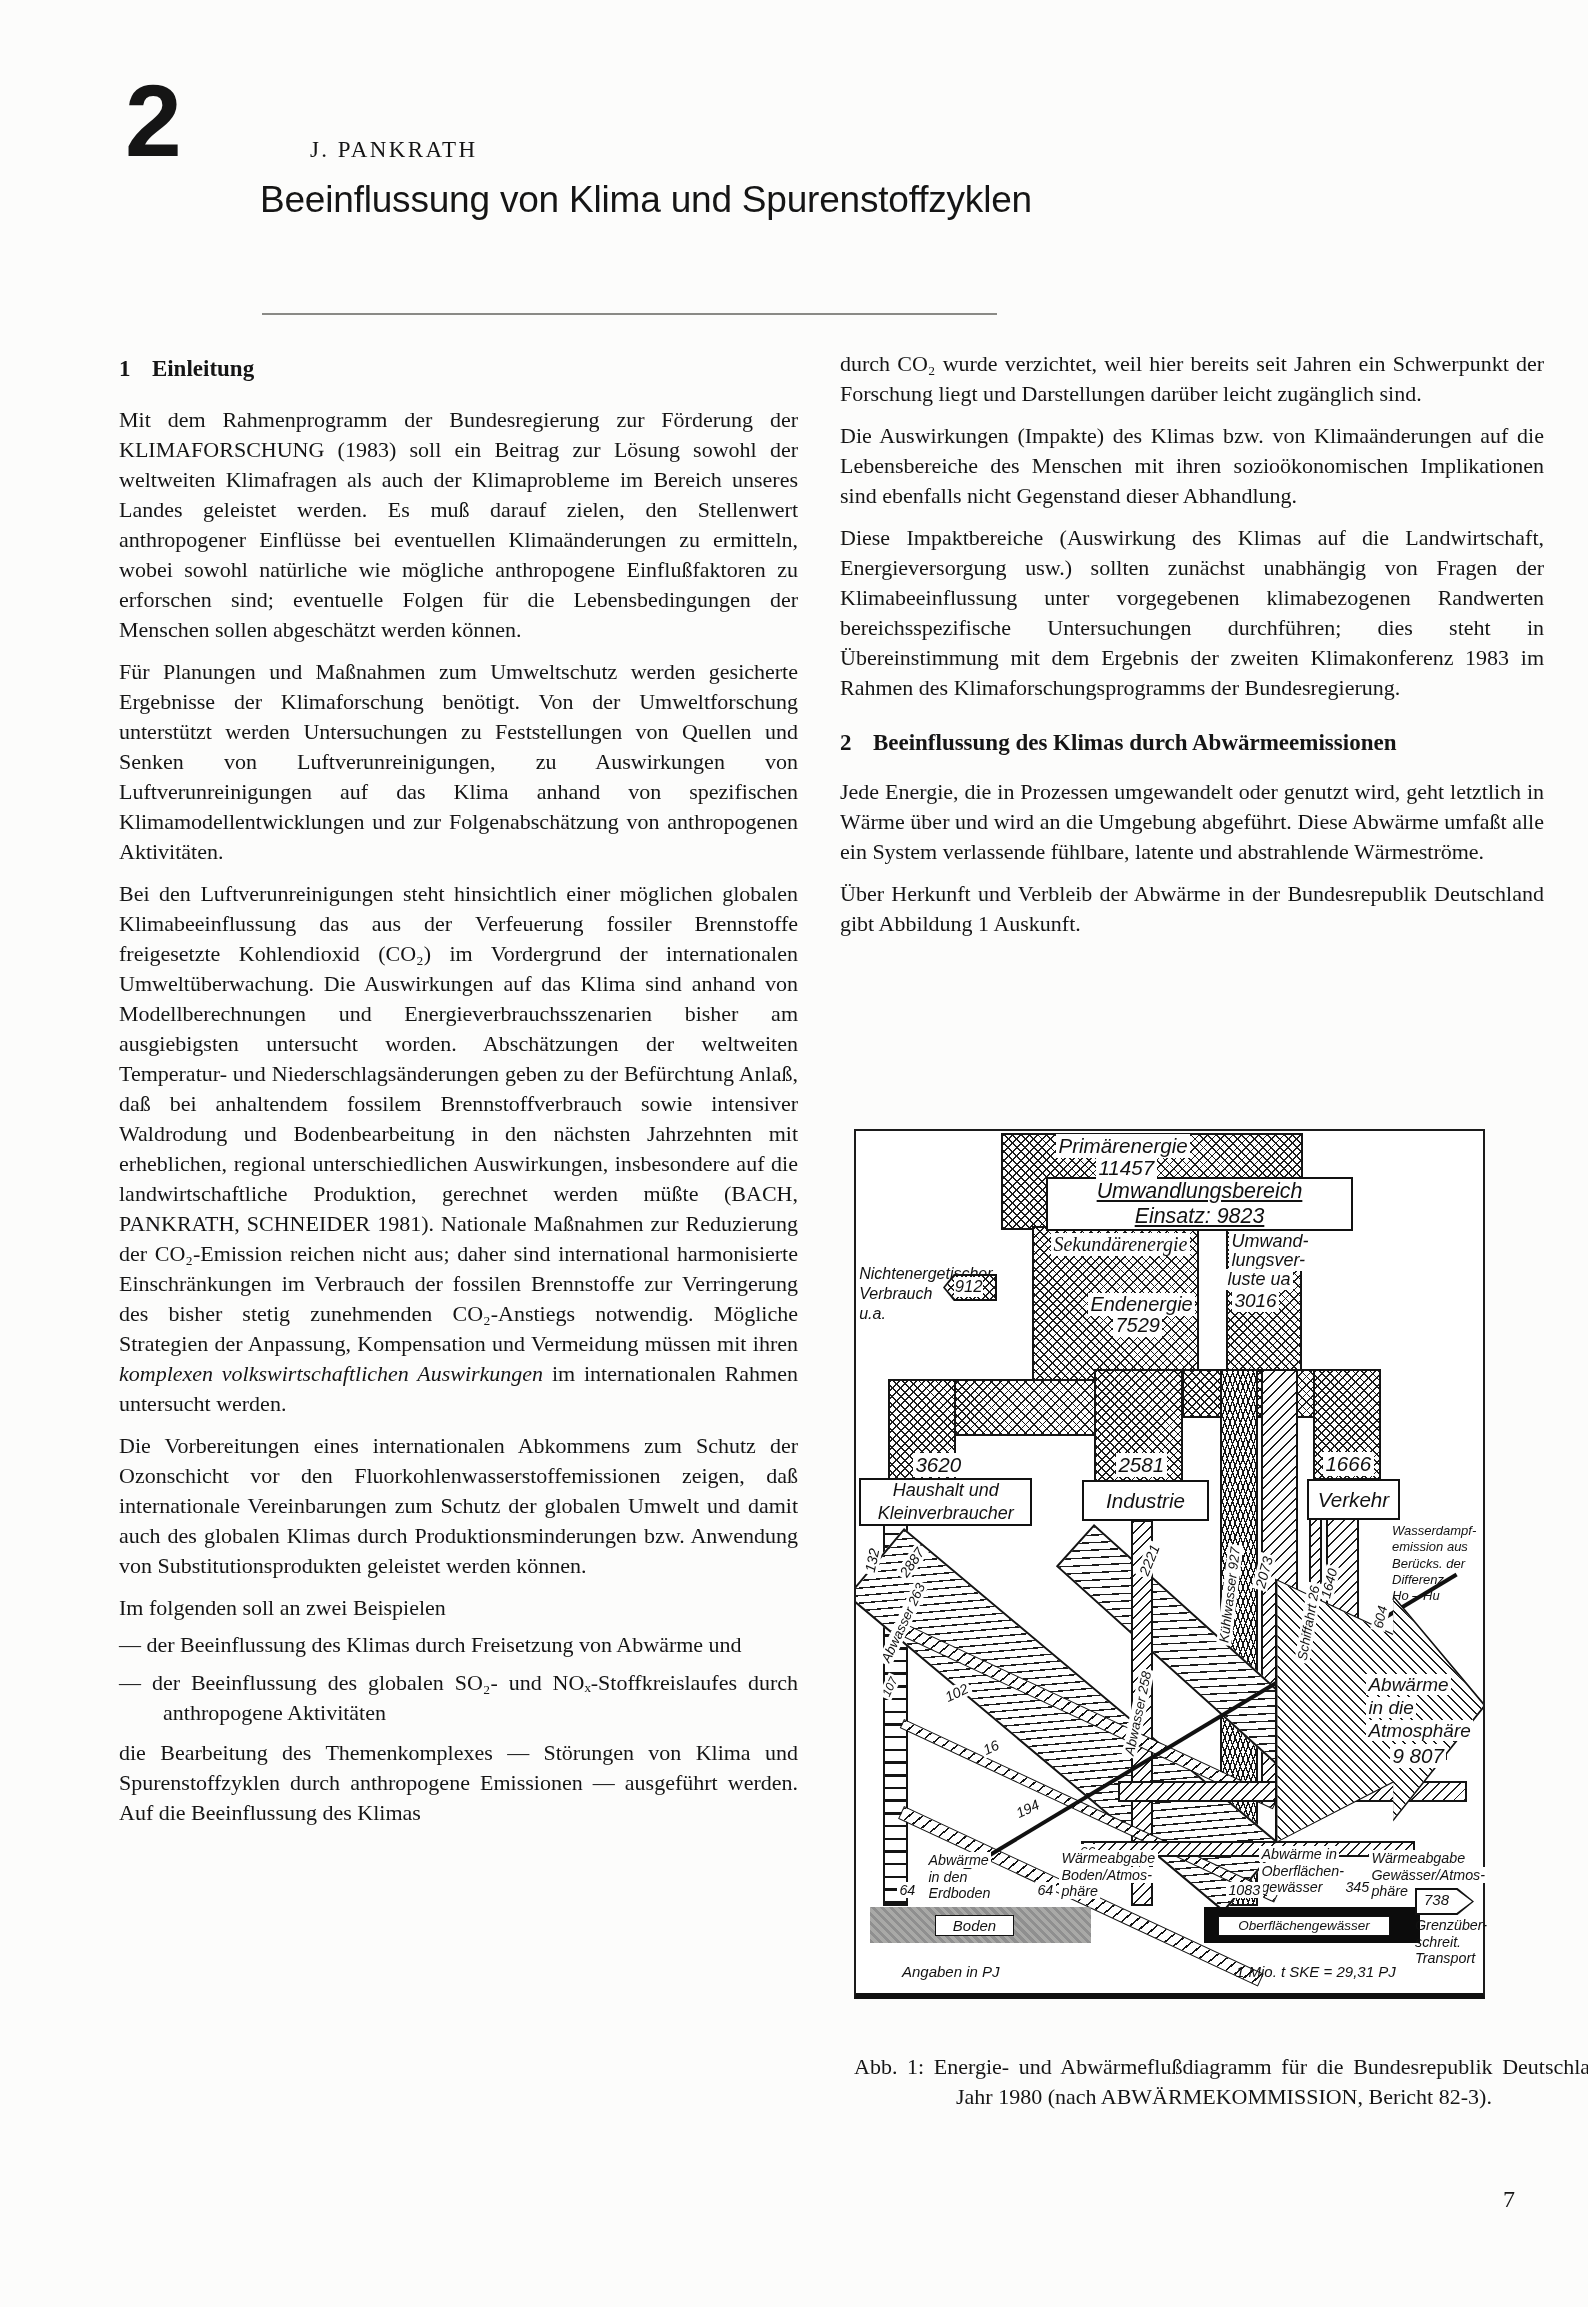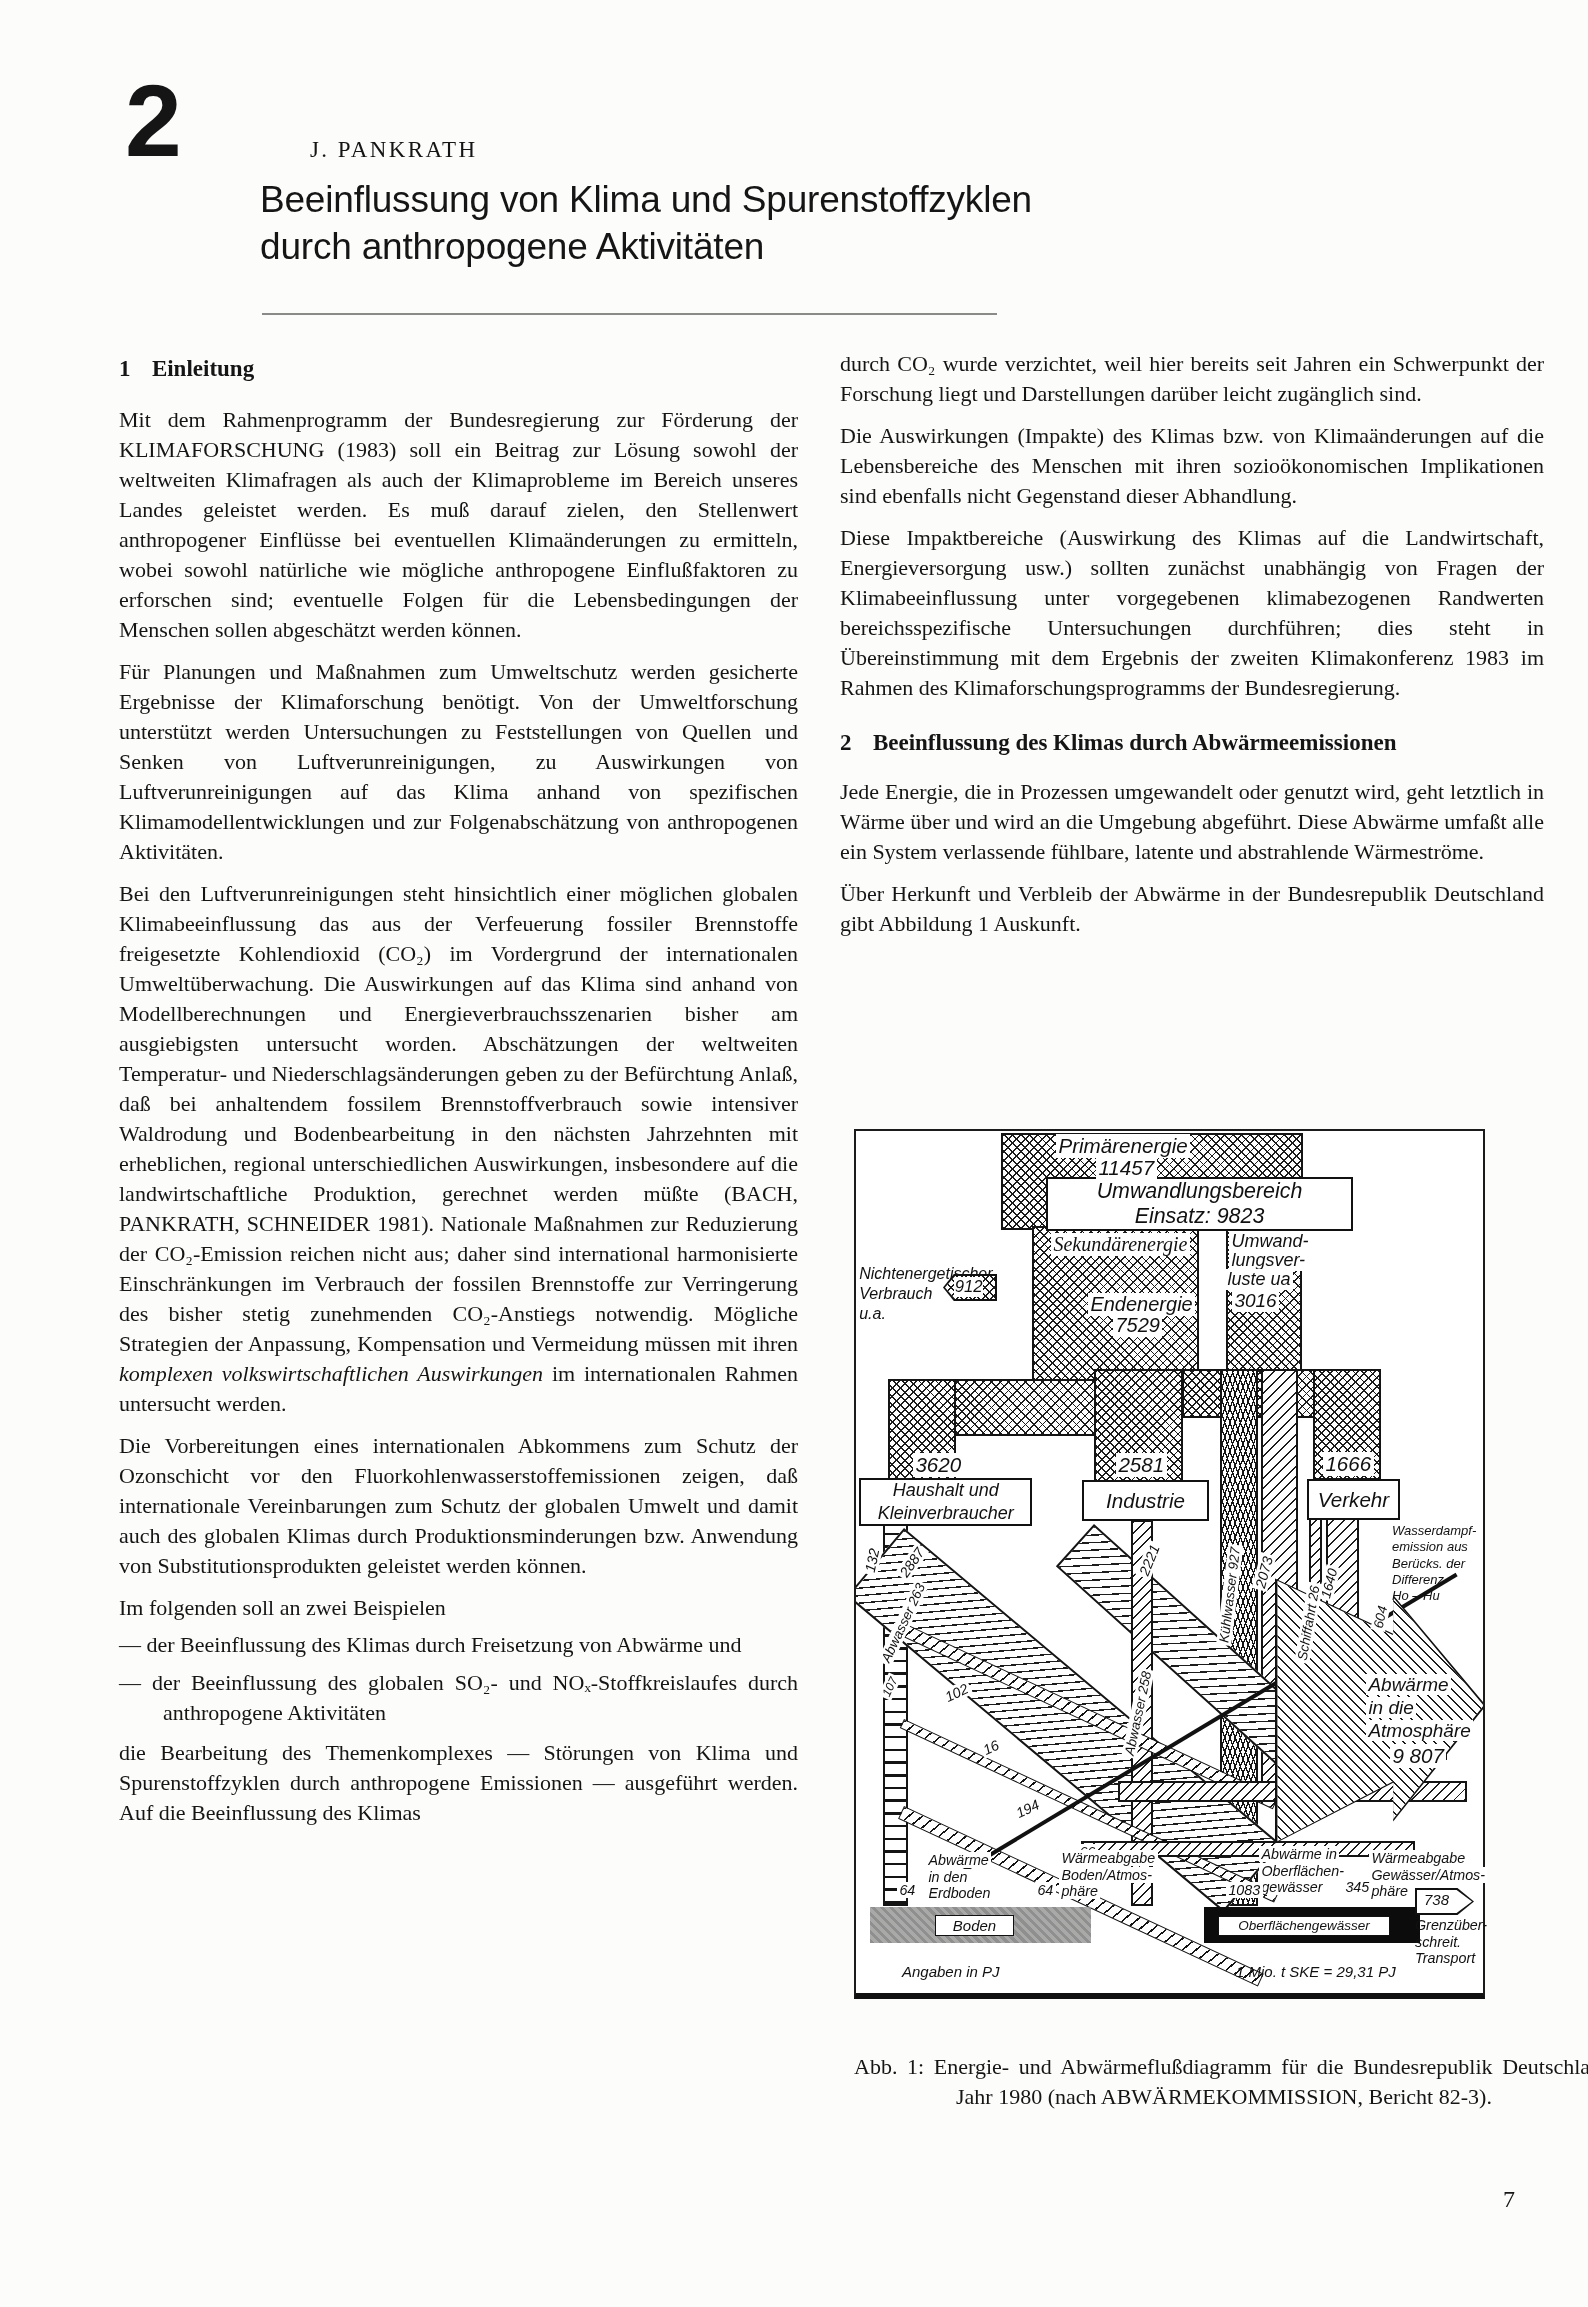--- a/index.html
+++ b/index.html
@@ -61,21 +61,20 @@
 </style>
 </head>
 <body>
 
 <div class="page">
 
   <div class="chapnum">2</div>
   <div class="author">J. PANKRATH</div>
   <div class="title">
     <span>Beeinflussung von Klima und Spurenstoffzyklen</span><br>
-    <span>durch anthropogene Aktivitäten</span>
   </div>
   <div class="trule"></div>
 
   <div class="col col-l">
     <h2 class="sh"><span class="n">1</span><span>Einleitung</span></h2>
     <p>Mit dem Rahmenprogramm der Bundesregierung zur Förderung der KLIMAFORSCHUNG (1983) soll ein Beitrag zur Lösung sowohl der weltweiten Klimafragen als auch der Klimaprobleme im Bereich unseres Landes geleistet werden. Es muß darauf zielen, den Stellenwert anthropogener Einflüsse bei eventuellen Klimaänderungen zu ermitteln, wobei sowohl natürliche wie mögliche anthropogene Einflußfaktoren zu erforschen sind; eventuelle Folgen für die Lebensbedingungen der Menschen sollen abgeschätzt werden können.</p>
     <p>Für Planungen und Maßnahmen zum Umweltschutz werden gesicherte Ergebnisse der Klimaforschung benötigt. Von der Umweltforschung unterstützt werden Untersuchungen zu Feststellungen von Quellen und Senken von Luftverunreinigungen, zu Auswirkungen von Luftverunreinigungen auf das Klima anhand von spezifischen Klimamodellentwicklungen und zur Folgenabschätzung von anthropogenen Aktivitäten.</p>
     <p><span>Bei den Luftverunreinigungen steht hinsichtlich einer möglichen globalen Klimabeeinflussung das aus der Verfeuerung fossiler Brennstoffe freigesetzte Kohlendioxid (CO₂) im Vordergrund der internationalen Umweltüberwachung. Die Auswirkungen auf das Klima sind anhand von Modellberechnungen und Energieverbrauchsszenarien bisher am ausgiebigsten untersucht worden. Abschätzungen der weltweiten Temperatur- und Niederschlagsänderungen geben zu der Befürchtung Anlaß, daß bei anhaltendem fossilem Brennstoffverbrauch sowie intensiver Waldrodung und Bodenbearbeitung in den nächsten Jahrzehnten mit erheblichen, regional unterschiedlichen Auswirkungen, insbesondere auf die landwirtschaftliche Produktion, gerechnet werden müßte (BACH, PANKRATH, SCHNEIDER 1981). Nationale Maßnahmen zur Reduzierung der CO₂-Emission reichen nicht aus; daher sind international harmonisierte Einschränkungen im Verbrauch der fossilen Brennstoffe zur Verringerung des bisher stetig zunehmenden CO₂-Anstiegs notwendig. Mögliche Strategien der Anpassung, Kompensation und Vermeidung müssen mit ihren </span><span class="it">komplexen volkswirtschaftlichen Auswirkungen</span><span> im internationalen Rahmen untersucht werden.</span></p>
     <p>Die Vorbereitungen eines internationalen Abkommens zum Schutz der Ozonschicht vor den Fluorkohlenwasserstoffemissionen zeigen, daß internationale Vereinbarungen zum Schutz der globalen Umwelt und damit auch des globalen Klimas durch Produktionsminderungen bzw. Anwendung von Substitutionsprodukten geleistet werden können.</p>
     <p class="tight">Im folgenden soll an zwei Beispielen</p>
@@ -118,21 +117,21 @@
       <div class="band nband" style="left:48px;top:588px;width:413px;height:10.3px;transform:rotate(25deg);transform-origin:left top;"></div>
       <div class="band nband" style="left:48px;top:675px;width:397px;height:14.3px;transform:rotate(25deg);transform-origin:left top;"></div>
       <div class="band dh" style="left:262px;top:650px;width:349px;height:20.6px;"></div>
       <div class="band dh" style="left:225px;top:710px;width:334px;height:16px;"></div>
       <div class="blkline" style="left:75px;top:757px;width:612px;height:4px;transform:rotate(-31deg);transform-origin:left top;"></div>
 
       <div class="band clipFan" style="left:419px;top:442px;width:211px;height:276px;background:#111;">
         <div class="clipFan dh2" style="position:absolute;left:2.4px;top:2.4px;right:2.4px;bottom:2.4px;"></div>
       </div>
 
-      <div class="fbox" style="left:190px;top:46px;width:307px;height:54px;font-size:21.4px;line-height:25.4px;">
+      <div class="fbox" style="left:190px;top:46px;width:307px;height:54px;font-size:21.4px;line-height:25.4px;text-decoration:underline;">
         <span>Umwandlungsbereich</span>
         <span>Einsatz: 9823</span>
       </div>
 
       <div class="fbox" style="left:3.2px;top:347px;width:173px;height:48px;font-size:18px;line-height:23px;">
         <span>Haushalt und</span>
         <span>Kleinverbraucher</span>
       </div>
       <div class="fbox" style="left:226px;top:349px;width:127px;height:41px;font-size:20.6px;">
         <span>Industrie</span>

